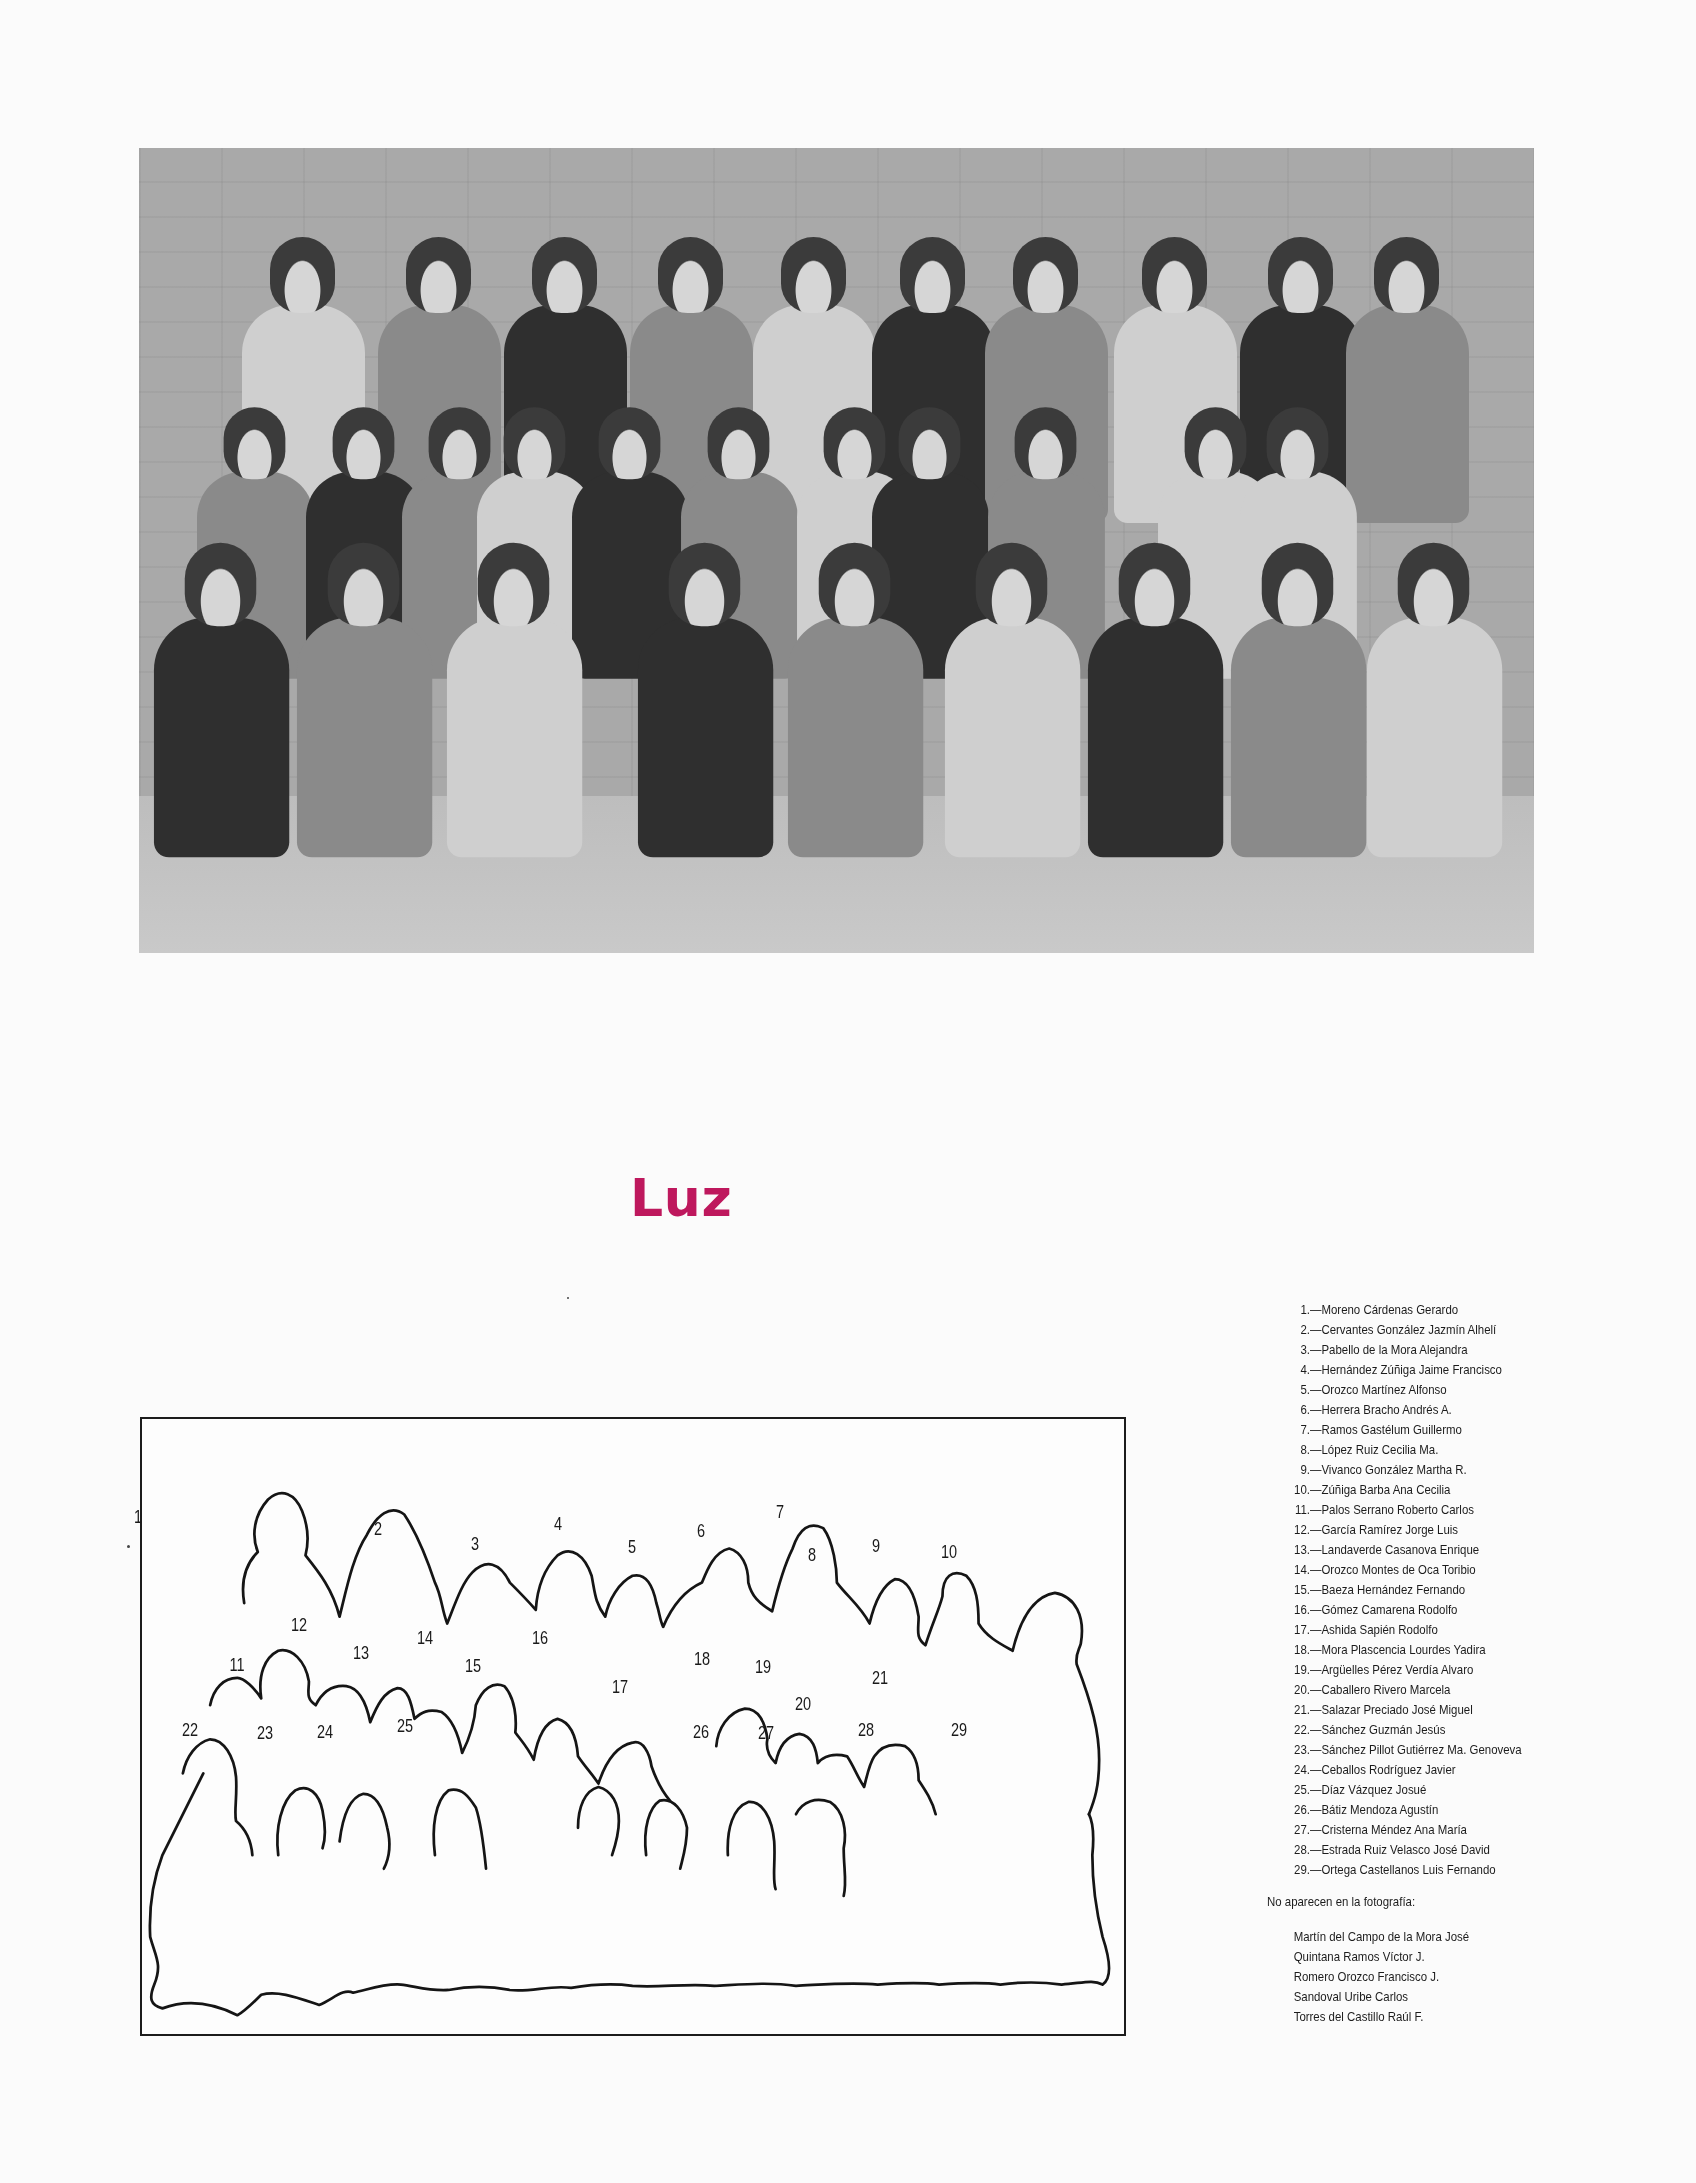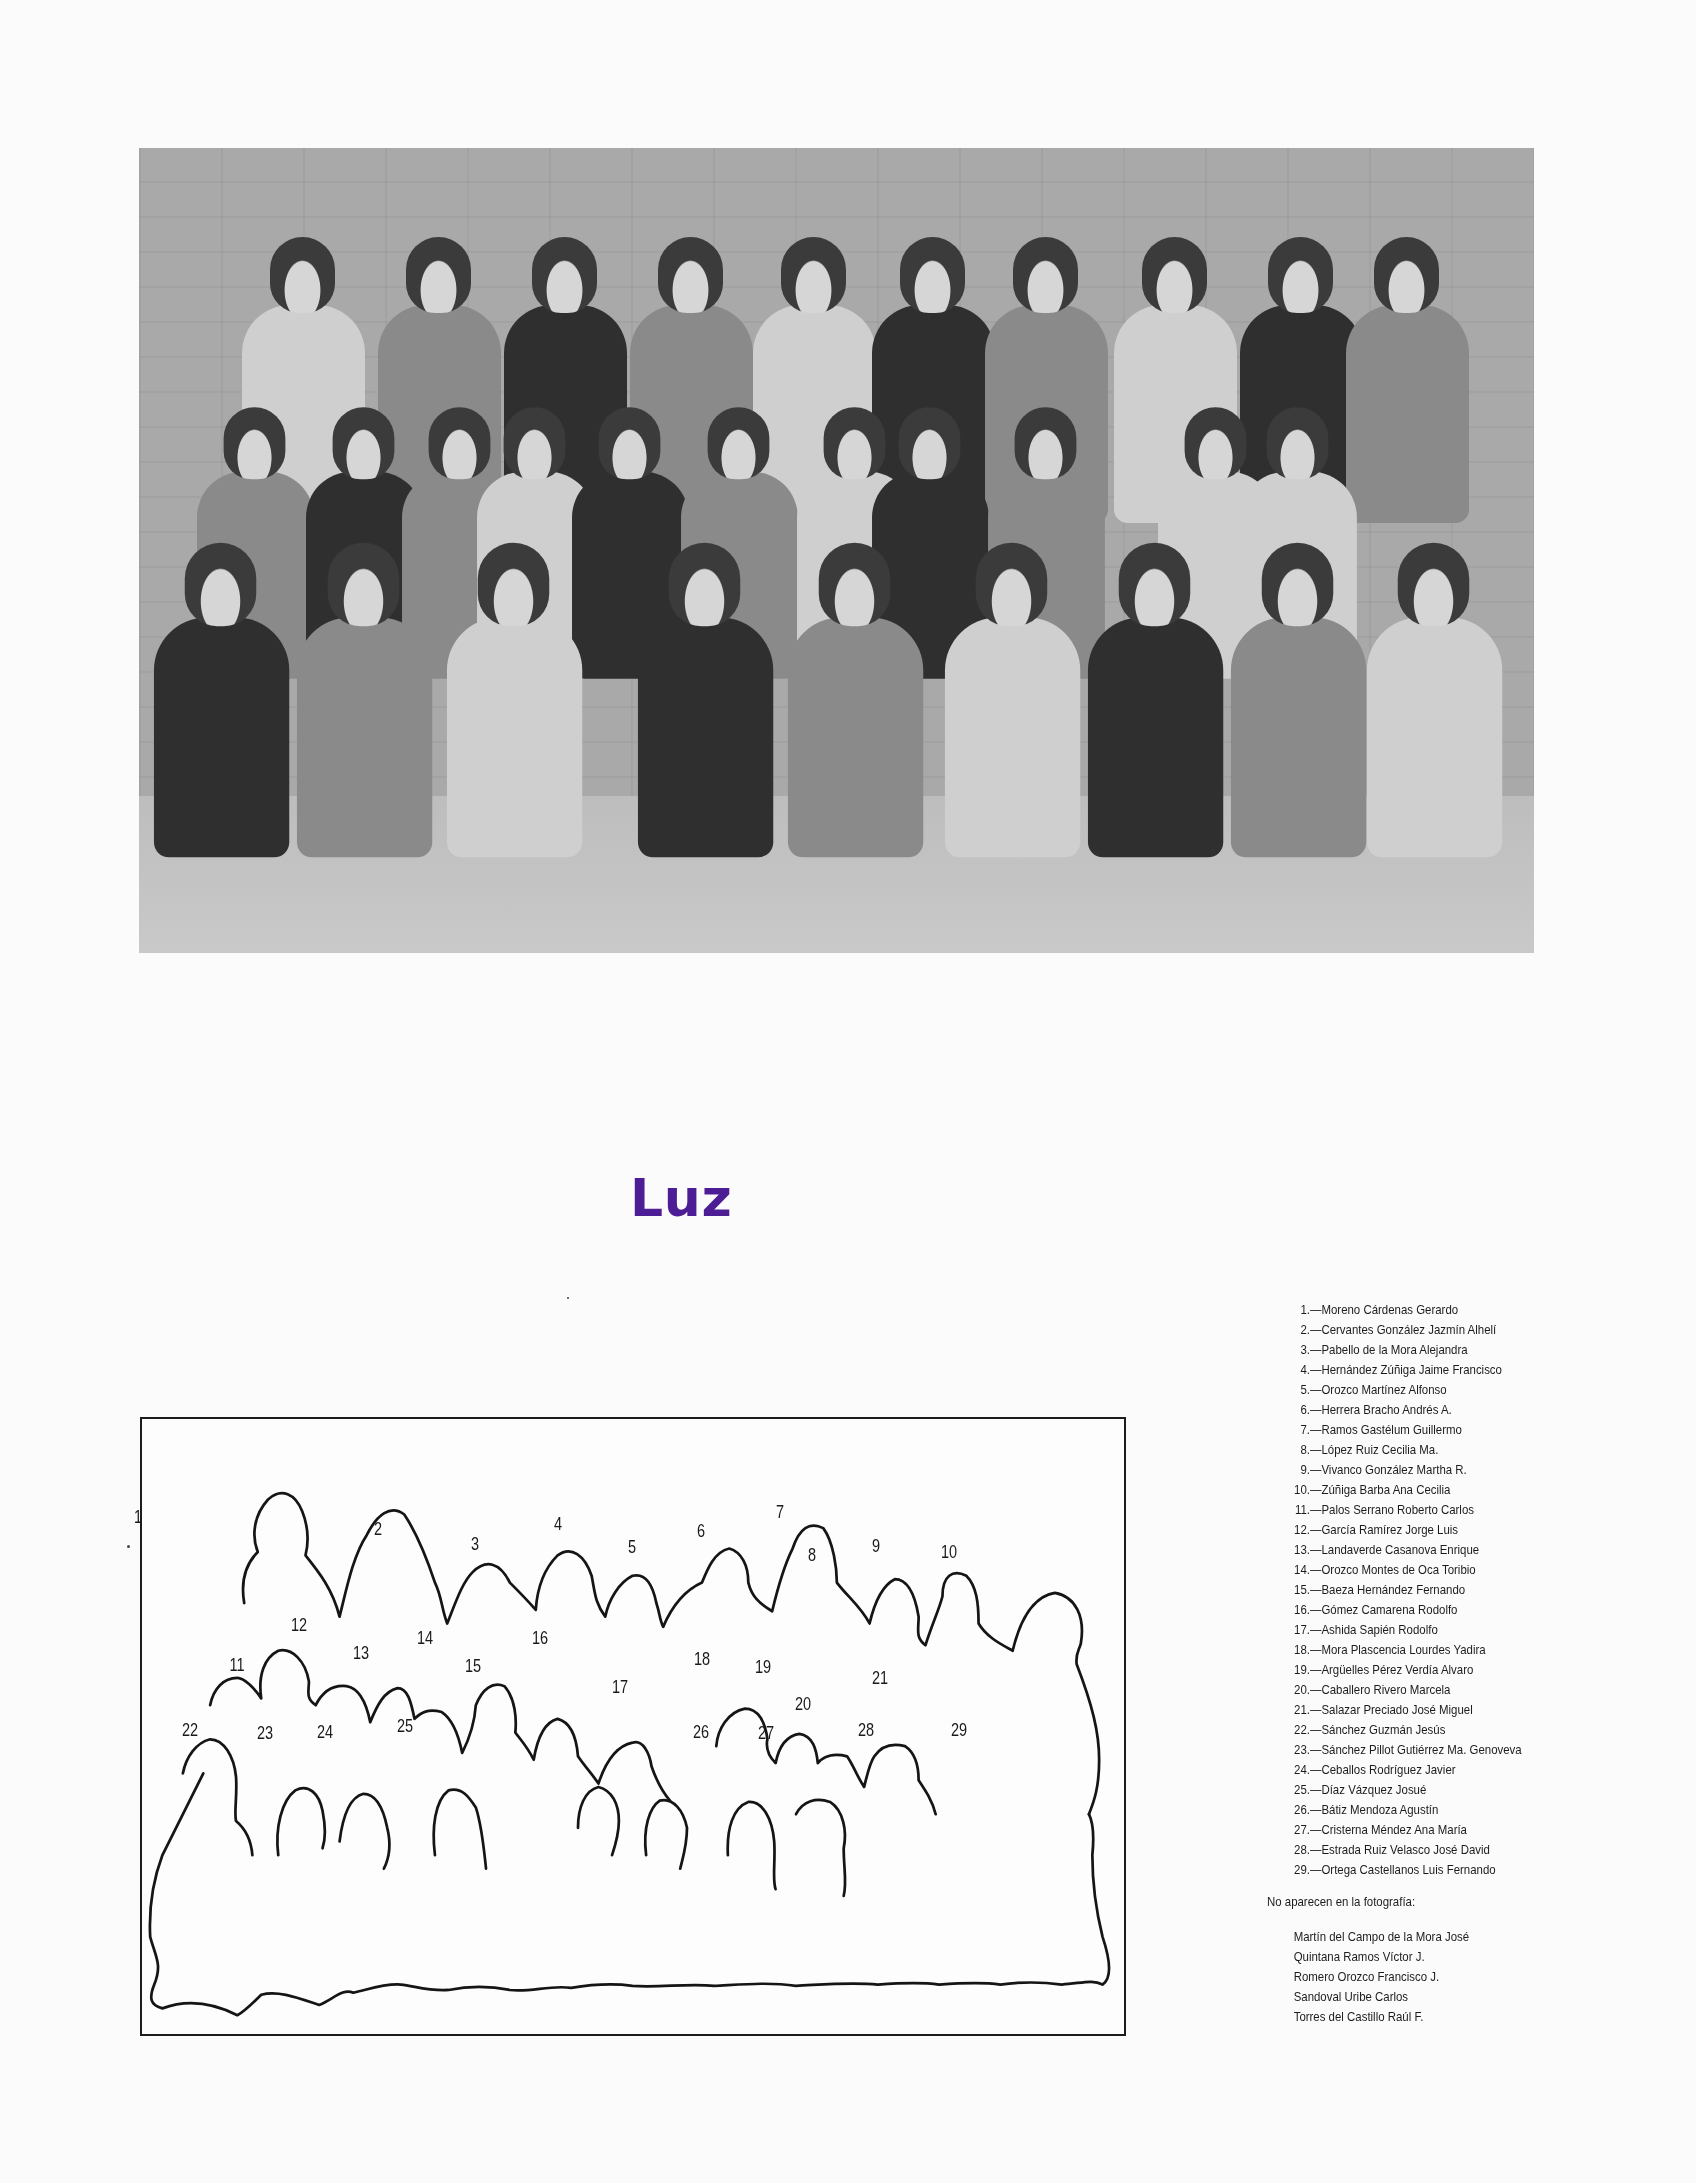--- a/index.html
+++ b/index.html
@@ -45,21 +45,21 @@
   .kid.mid .body { background: #8a8a8a; }
   .kid.dark .body { background: #2f2f2f; }
 
   .title {
     position: absolute;
     left: 630px; top: 1168px;
     font-family: "DejaVu Sans", sans-serif;
     font-weight: bold;
     font-size: 52px;
     letter-spacing: 0.7px;
-    color: #4c1d95;
+    color: #be185d;
     text-align: right;
   }
   .diagram {
     position: absolute;
     left: 140px; top: 1417px;
     width: 986px; height: 619px;
     border: 2.7px solid #1c1c1c;
     box-sizing: border-box;
     background: #fdfdfd;
   }

